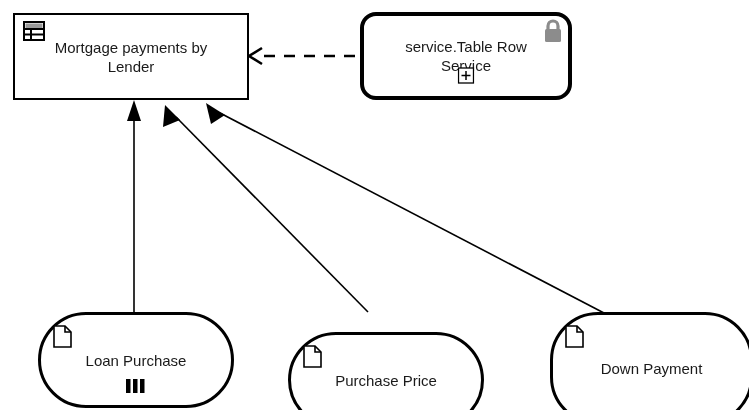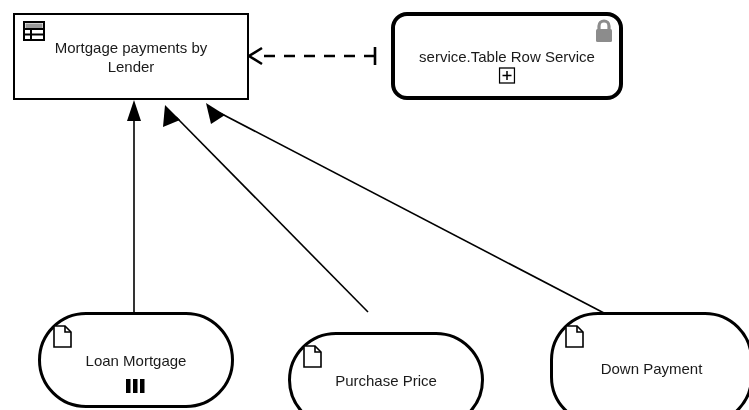--- a/index.html
+++ b/index.html
@@ -122,21 +122,21 @@
         <line x1="2" y1="8" x2="20" y2="8" stroke="#000000" stroke-width="2"></line>
         <line x1="2" y1="13.5" x2="20" y2="13.5" stroke="#000000" stroke-width="2"></line>
         <line x1="8" y1="8" x2="8" y2="19" stroke="#000000" stroke-width="2"></line>
       </svg>
     </span>
 
     <span class="node-label">Mortgage payments by
 Lender</span>
   </div>
 
-  <div class="node node-service" style="left:391px; top:12px; width:232px; height:88px;">
+  <div class="node node-service" style="left:360px; top:12px; width:212px; height:88px;">
 
     <span class="icon icon-lock-glyph">
       <svg width="22" height="28" viewBox="0 0 22 28" xmlns="http://www.w3.org/2000/svg">
         <path d="M6 13 V9 a5 5 0 0 1 10 0 V13" fill="none" stroke="#8c8c8c" stroke-width="3.2"></path>
         <rect x="3" y="12" width="16" height="13" rx="1.5" fill="#8c8c8c"></rect>
       </svg>
     </span>
 
     <span class="node-label">service.Table Row Service</span>
 
@@ -151,21 +151,21 @@
 
   <div class="node node-dataset" style="left:38px; top:312px; width:196px; height:96px;">
 
     <span class="icon icon-doc-glyph">
       <svg width="19" height="23" viewBox="0 0 19 23" xmlns="http://www.w3.org/2000/svg">
         <path d="M1 1 H12 L18 7 V22 H1 Z" fill="#ffffff" stroke="#000000" stroke-width="1.6" stroke-linejoin="miter"></path>
         <path d="M12 1 V7 H18" fill="none" stroke="#000000" stroke-width="1.6"></path>
       </svg>
     </span>
 
-    <span class="node-label">Loan Mortgage</span>
+    <span class="node-label">Loan Purchase</span>
 
     <span class="icon icon-bars-glyph">
       <svg width="22" height="14" viewBox="0 0 22 14" xmlns="http://www.w3.org/2000/svg">
         <rect x="1" y="0" width="4.5" height="14" fill="#000000"></rect>
         <rect x="8" y="0" width="4.5" height="14" fill="#000000"></rect>
         <rect x="15" y="0" width="4.5" height="14" fill="#000000"></rect>
       </svg>
     </span>
   </div>
 

